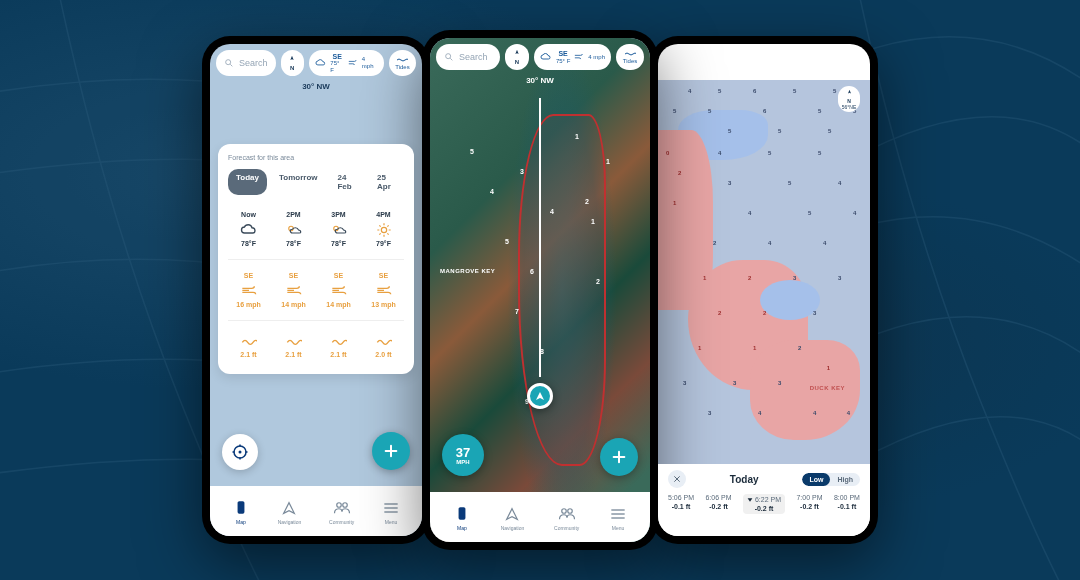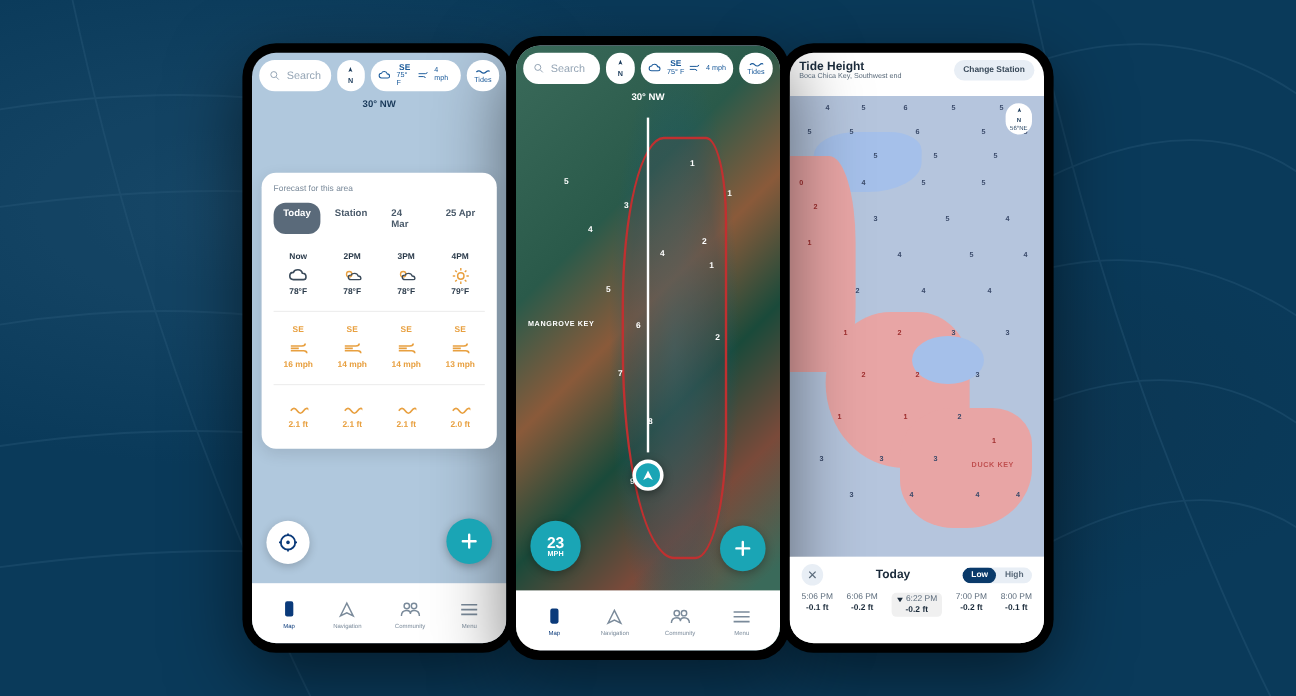--- a/index.html
+++ b/index.html
@@ -126,22 +126,22 @@
             </svg>
         <span>Tides</span>
       </div>
     </div>
     <div class="bearing-label">30° NW</div>
 
     <div class="forecast-card">
       <div class="fc-title">Forecast for this area</div>
       <div class="fc-tabs">
         <div class="fc-tab active">Today</div>
-        <div class="fc-tab">Station</div>
-        <div class="fc-tab">24 Mar</div>
+        <div class="fc-tab">Tomorrow</div>
+        <div class="fc-tab">24 Feb</div>
         <div class="fc-tab">25 Apr</div>
       </div>
       <div class="fc-grid">
         <div class="fc-cell">
               <div class="fc-head">Now</div>
               <div class="fc-icon">
                 <svg width="18" height="14" viewBox="0 0 24 16">
                   <path d="M6 12 Q2 12 2 8 Q2 4 6 4 Q7 1 11 1 Q15 1 16 5 Q20 5 20 9 Q20 12 17 12 Z" fill="none" stroke="#3a4a5a" stroke-width="1.8"></path>
                 </svg>
               </div>
@@ -378,21 +378,21 @@
     </div>
     <div class="bearing-label" style="color:#fff">30° NW</div>
 
     <div class="boat-marker">
       <svg width="12" height="12" viewBox="0 0 24 24">
             <path d="M12 4 L20 20 L12 16 L4 20 Z" fill="#fff"></path>
           </svg>
     </div>
 
     <div class="speed-badge">
-      <div class="spd">23</div>
+      <div class="spd">37</div>
       <div class="unit">MPH</div>
     </div>
     <div class="add-btn">
       <svg width="16" height="16" viewBox="0 0 24 24">
             <path d="M12 4 L12 20 M4 12 L20 12" stroke="#fff" stroke-width="3" stroke-linecap="round"></path>
           </svg>
     </div>
 
     <div class="navbar">
       <div class="nav-item active">
@@ -430,27 +430,20 @@
               </svg>
             </div>
             <span>Menu</span>
           </div>
     </div>
   </div>
 </div>
 
 <div class="phone">
   <div class="screen" style="background:#fff">
-    <div class="tide-header">
-      <div>
-        <div class="tide-title">Tide Height</div>
-        <div class="tide-sub">Boca Chica Key, Southwest end</div>
-      </div>
-      <div class="change-station">Change Station</div>
-    </div>
 
     <div class="tide-map">
       <div class="tide-blue" style="top:30px;left:20px;width:90px;height:50px;border-radius:40% 30% 50% 20%"></div>
       <div class="tide-red" style="top:50px;left:0;width:55px;height:180px;border-radius:0 40% 30% 0"></div>
       <div class="tide-red" style="top:180px;left:30px;width:120px;height:130px;border-radius:50% 40% 30% 60%"></div>
       <div class="tide-red" style="top:260px;right:10px;width:110px;height:100px;border-radius:40% 30% 50% 40%"></div>
       <div class="tide-blue" style="top:200px;right:50px;width:60px;height:40px;border-radius:50%"></div>
 
       <div class="tn" style="top:8px;left:30px">4</div>
           <div class="tn" style="top:8px;left:60px">5</div>

